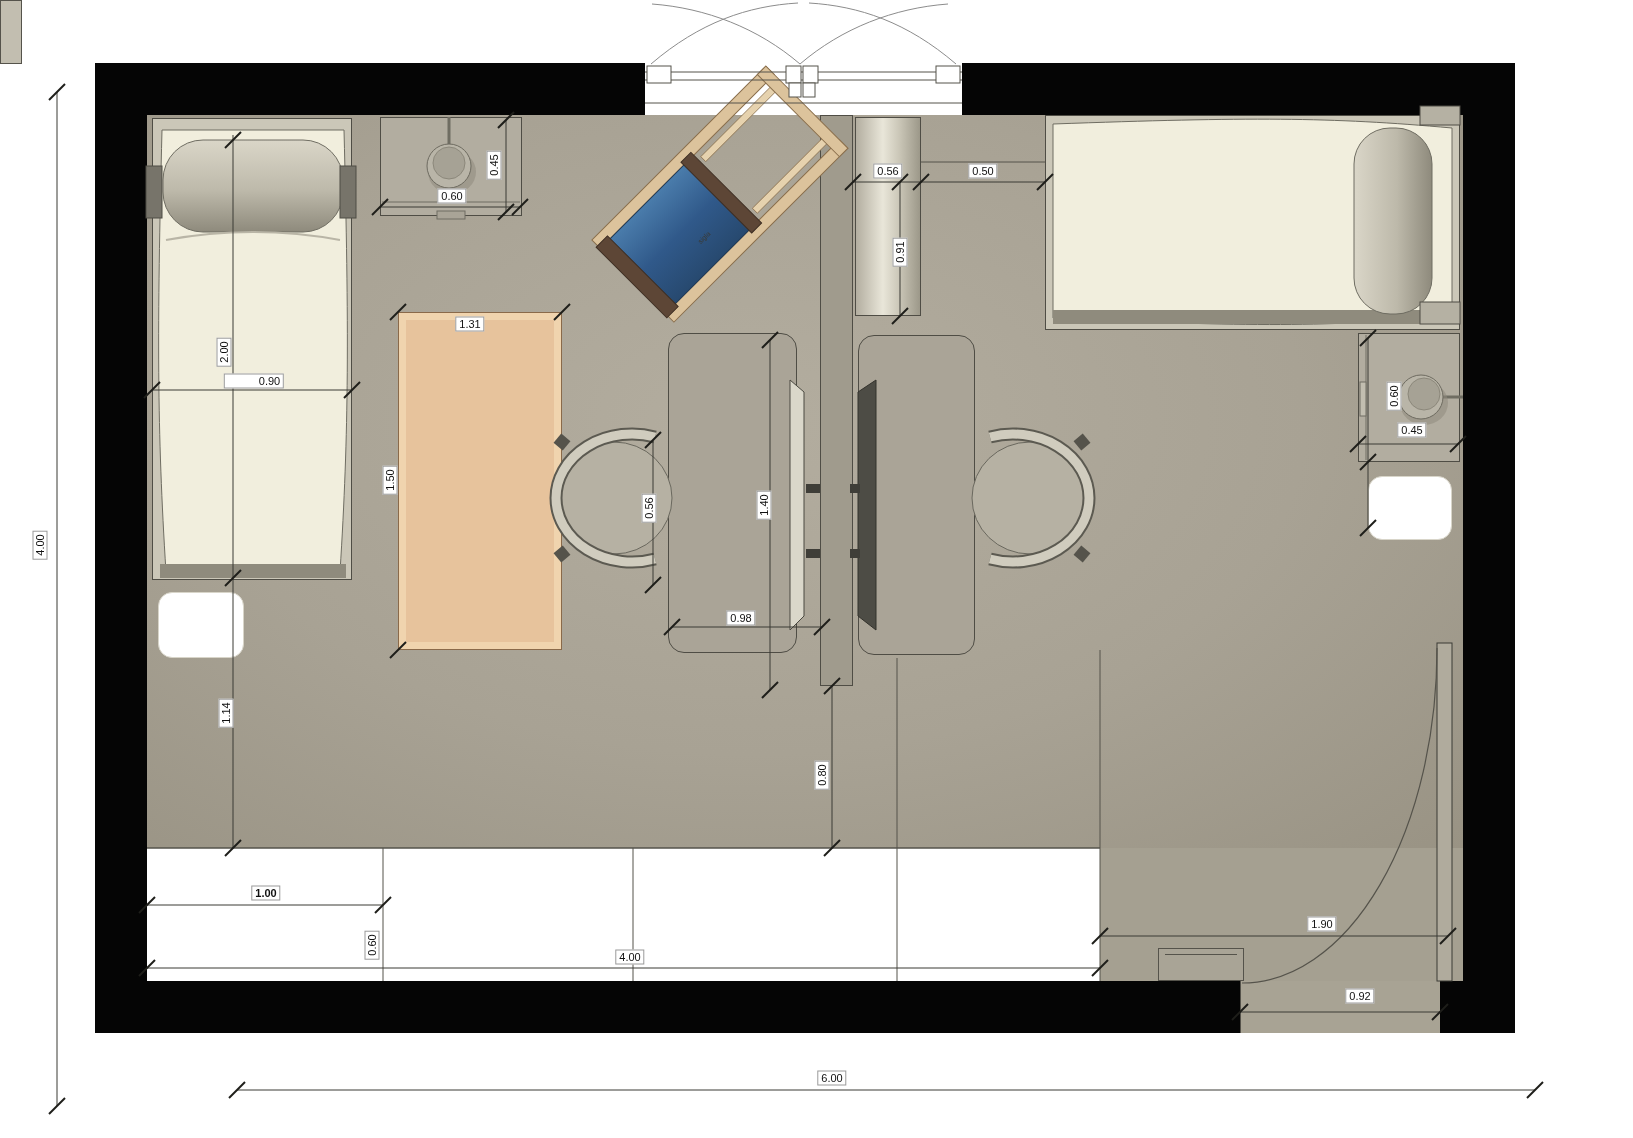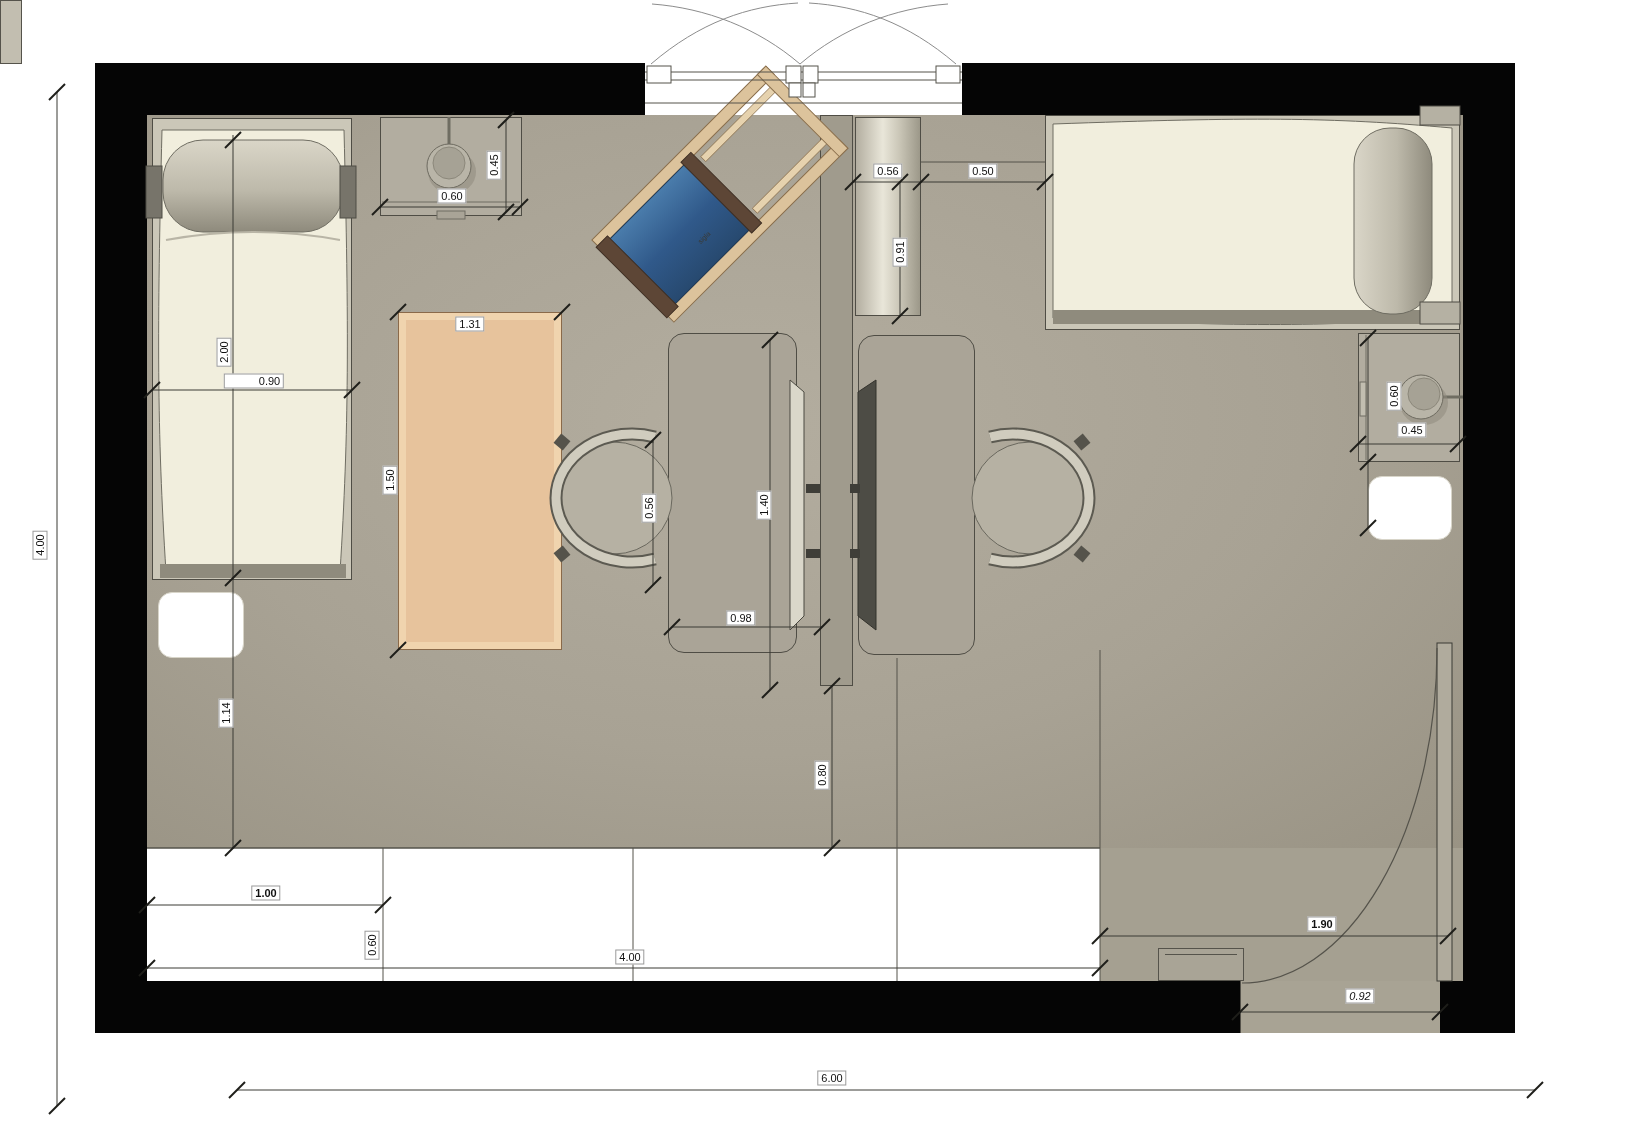--- a/index.html
+++ b/index.html
@@ -292,18 +292,18 @@
       <div class="dim rot" style="left: 649px; top: 508px;">0.56</div>
       <div class="dim rot" style="left: 764px; top: 505px;">1.40</div>
       <div class="dim" style="left: 741px; top: 618px;">0.98</div>
       <div class="dim rot" style="left: 1394px; top: 396px;">0.60</div>
       <div class="dim" style="left: 1412px; top: 430px;">0.45</div>
       <div class="dim rot" style="left: 226px; top: 713px;">1.14</div>
       <div class="dim rot" style="left: 822px; top: 775px;">0.80</div>
       <div class="dim" style="left: 266px; top: 893px; font-weight: bold;">1.00</div>
       <div class="dim rot" style="left: 372px; top: 945px;">0.60</div>
       <div class="dim" style="left: 630px; top: 957px;">4.00</div>
-      <div class="dim" style="left: 1322px; top: 924px; font-weight: bold;">1.90</div>
-      <div class="dim" style="left: 1360px; top: 996px; font-style: italic;">0.92</div>
+      <div class="dim" style="left: 1322px; top: 924px;">1.90</div>
+      <div class="dim" style="left: 1360px; top: 996px;">0.92</div>
       <div class="dim" style="left: 832px; top: 1078px;">6.00</div>
       <div class="dim rot" style="left: 40px; top: 545px;">4.00</div>
     </div>
 </div>
 
 </body></html>

